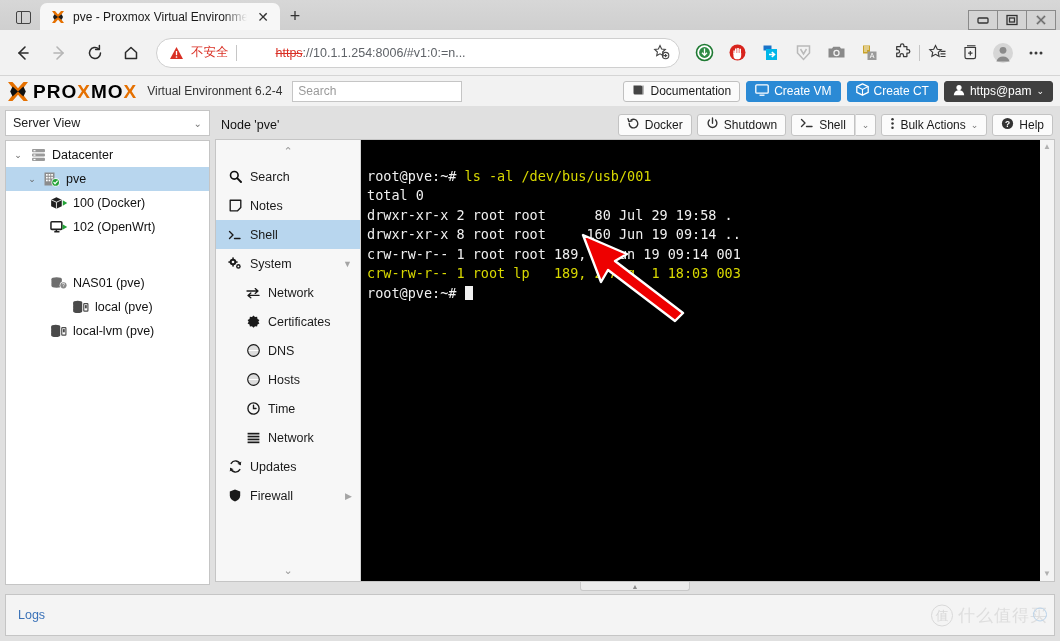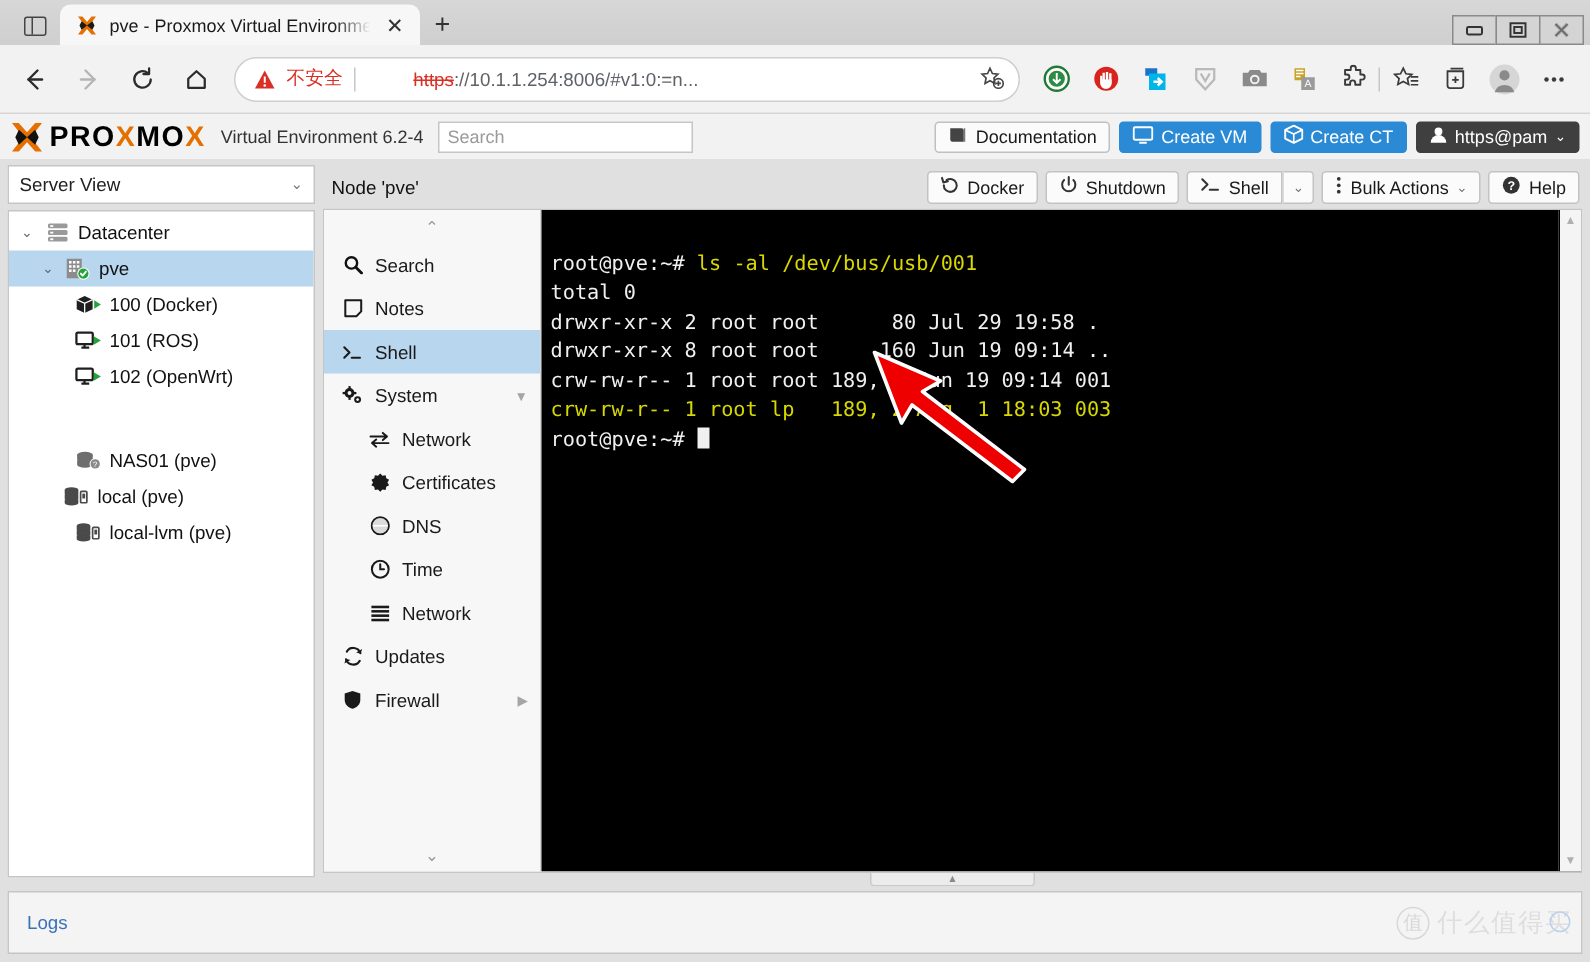--- a/index.html
+++ b/index.html
@@ -458,31 +458,20 @@
               <svg width="19" height="16" viewBox="0 0 19 16">
                   <path d="M6.8 2 L12.4 4.6 L12.4 11.4 L6.8 14 L1.2 11.4 L1.2 4.6 Z" fill="#1f1f1f"></path>
                   <path d="M1.2 4.6 L6.8 7.2 L12.4 4.6" fill="none" stroke="#fff" stroke-width=".9"></path>
                   <path d="M6.8 7.2 L6.8 14" stroke="#fff" stroke-width=".9"></path>
                   <path d="M13.5 5 L18.2 8 L13.5 11 Z" fill="#23a338"></path>
                 </svg>
             </span>
             <span class="tlabel">100 (Docker)</span>
           </div>
 
-          <div class="trow" style="padding-left:44px;">
-            <span class="ticon">
-              <svg width="19" height="16" viewBox="0 0 19 16">
-                  <rect x="1" y="2.5" width="11.5" height="8" rx="1" fill="none" stroke="#1f1f1f" stroke-width="1.6"></rect>
-                  <path d="M4.5 13 h5.5" stroke="#1f1f1f" stroke-width="1.6"></path>
-                  <path d="M6.7 10.5 v2.5" stroke="#1f1f1f" stroke-width="1.6"></path>
-                  <path d="M13.2 5 L18.2 8 L13.2 11 Z" fill="#23a338"></path>
-                </svg>
-            </span>
-            <span class="tlabel">101 (ROS)</span>
-          </div>
 
           <div class="trow" style="padding-left:44px;">
             <span class="ticon">
               <svg width="19" height="16" viewBox="0 0 19 16">
                   <rect x="1" y="2.5" width="11.5" height="8" rx="1" fill="none" stroke="#1f1f1f" stroke-width="1.6"></rect>
                   <path d="M4.5 13 h5.5" stroke="#1f1f1f" stroke-width="1.6"></path>
                   <path d="M6.7 10.5 v2.5" stroke="#1f1f1f" stroke-width="1.6"></path>
                   <path d="M13.2 5 L18.2 8 L13.2 11 Z" fill="#23a338"></path>
                 </svg>
             </span>
@@ -496,21 +485,21 @@
                   <path d="M1.5 4 v3.2 a5.5 2.1 0 0 0 11 0 V4" fill="#6e6e6e"></path>
                   <path d="M1.5 7.8 v3.2 a5.5 2.1 0 0 0 11 0 V7.8" fill="#6e6e6e"></path>
                   <circle cx="14.2" cy="10.4" r="4" fill="#fff"></circle>
                   <circle cx="14.2" cy="10.4" r="3.3" fill="#8a8a8a"></circle>
                   <text x="14.2" y="12.6" font-size="5.4" fill="#fff" text-anchor="middle" font-family="Liberation Sans">?</text>
                 </svg>
             </span>
             <span class="tlabel">NAS01 (pve)</span>
           </div>
 
-          <div class="trow" style="padding-left:36px;">
+          <div class="trow" style="padding-left:66px;">
             <span class="ticon">
               <svg width="19" height="16" viewBox="0 0 19 16">
                   <ellipse cx="6" cy="3.4" rx="4.8" ry="1.9" fill="#4a4a4a"></ellipse>
                   <path d="M1.2 3.4 v2.8 a4.8 1.9 0 0 0 9.6 0 V3.4" fill="#4a4a4a"></path>
                   <path d="M1.2 6.8 v2.8 a4.8 1.9 0 0 0 9.6 0 V6.8" fill="#4a4a4a"></path>
                   <path d="M1.2 10.2 v2.3 a4.8 1.9 0 0 0 9.6 0 V10.2" fill="#4a4a4a"></path>
                   <rect x="12.4" y="4.4" width="4.4" height="8" rx=".7" fill="none" stroke="#4a4a4a" stroke-width="1.2"></rect>
                   <rect x="13.6" y="6" width="2" height="3.4" fill="#4a4a4a"></rect>
                 </svg>
             </span>
@@ -676,20 +665,31 @@
                   <svg width="13" height="13" viewBox="0 0 13 13">
                       <circle cx="6.5" cy="6.5" r="5.8" fill="#1a1a1a"></circle>
                       <path d="M6.5 0.7 a9 5.8 0 0 0 0 11.6 a9 5.8 0 0 0 0 -11.6" fill="#fff" opacity=".85"></path>
                       <path d="M0.7 6.5 h11.6" stroke="#fff" stroke-width="1.1"></path>
                       <circle cx="6.5" cy="6.5" r="5.8" fill="none" stroke="#1a1a1a" stroke-width="1.2"></circle>
                     </svg>
                 </span>
                 <span>DNS</span>
               </div>
 
+              <div class="mrow child">
+                <span class="mi">
+                  <svg width="13" height="13" viewBox="0 0 13 13">
+                      <circle cx="6.5" cy="6.5" r="5.8" fill="#1a1a1a"></circle>
+                      <path d="M6.5 0.7 a9 5.8 0 0 0 0 11.6 a9 5.8 0 0 0 0 -11.6" fill="#fff" opacity=".85"></path>
+                      <path d="M0.7 6.5 h11.6" stroke="#fff" stroke-width="1.1"></path>
+                      <circle cx="6.5" cy="6.5" r="5.8" fill="none" stroke="#1a1a1a" stroke-width="1.2"></circle>
+                    </svg>
+                </span>
+                <span>Hosts</span>
+              </div>
 
               <div class="mrow child">
                 <span class="mi">
                   <svg width="13" height="13" viewBox="0 0 13 13">
                       <circle cx="6.5" cy="6.5" r="5.6" fill="none" stroke="#1a1a1a" stroke-width="1.35"></circle>
                       <path d="M6.5 3.2 V6.5 H9" stroke="#1a1a1a" stroke-width="1.35" fill="none" stroke-linecap="round"></path>
                     </svg>
                 </span>
                 <span>Time</span>
               </div>

